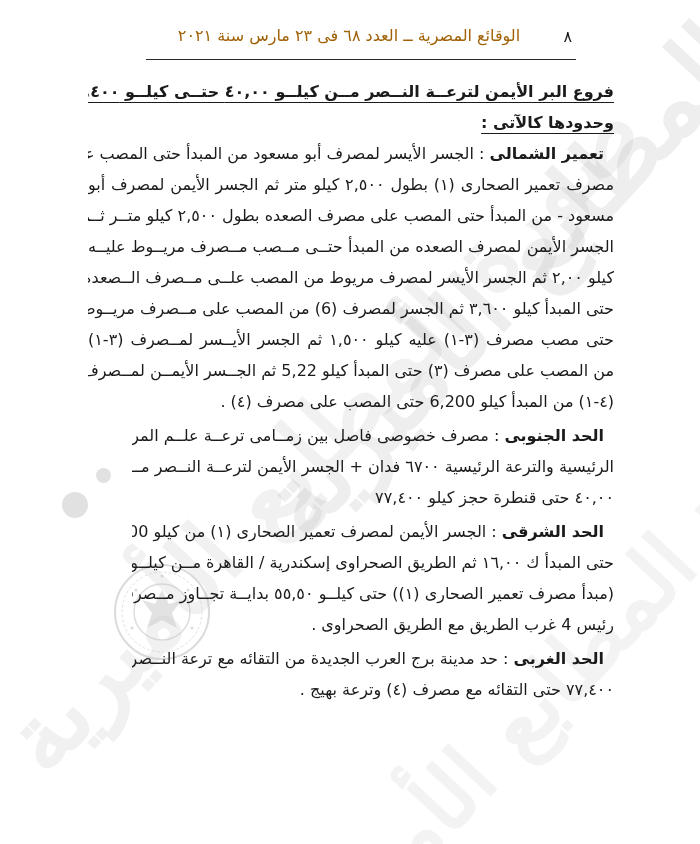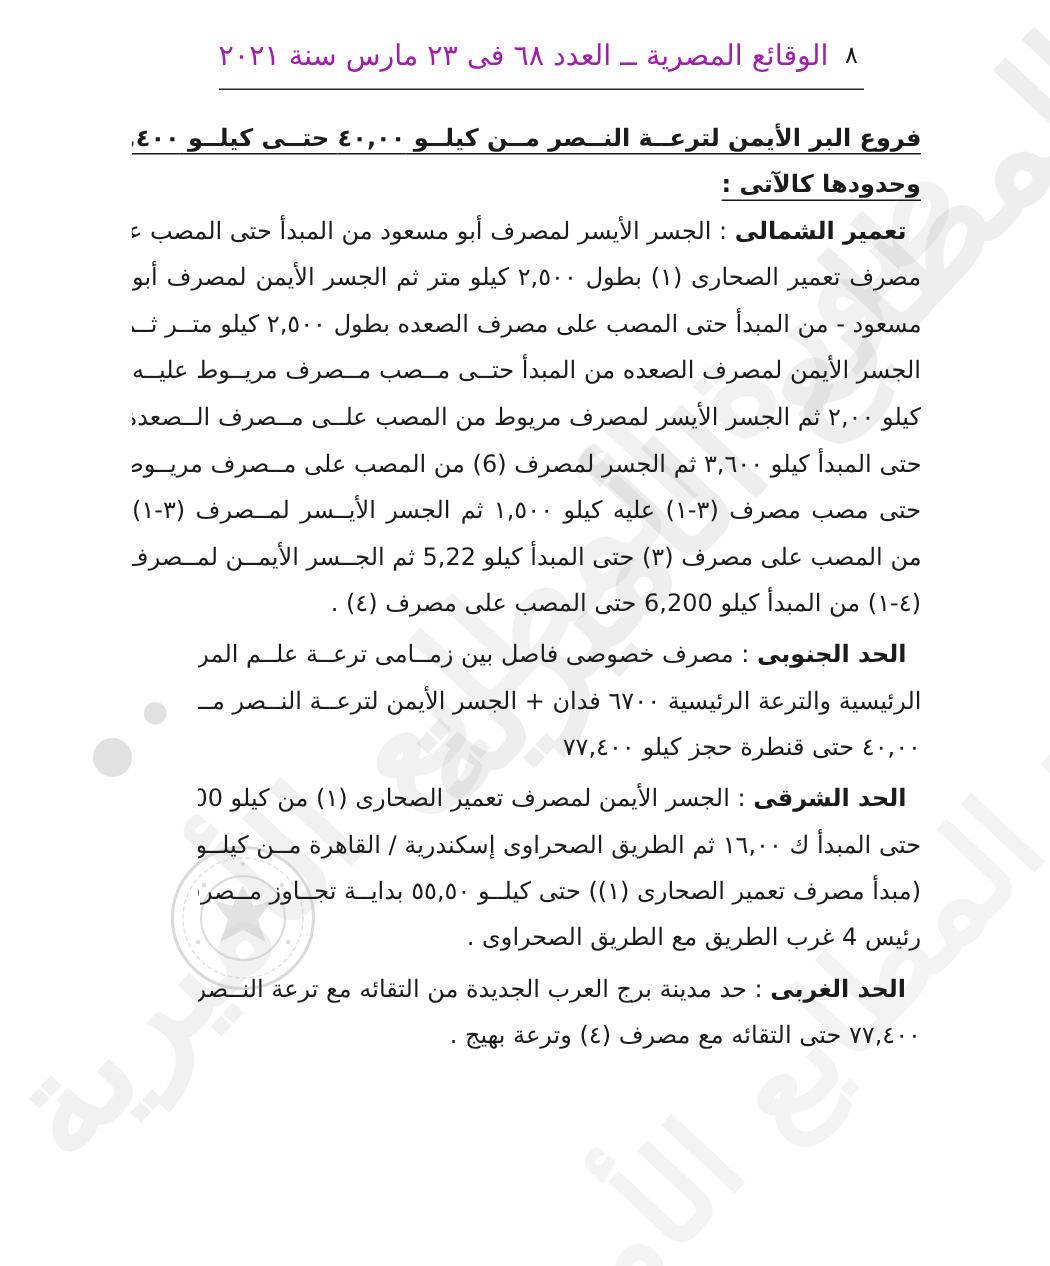--- a/index.html
+++ b/index.html
@@ -20,21 +20,21 @@
   .wm3 { left:300px; top:905px; font-size:85px;  opacity:.10; transform:rotate(-47deg); letter-spacing:3px; }
   .wm-dot { position:absolute; border-radius:50%; background:#d9d9d9; opacity:.8; }
   .wm-dot1 { left:62px; top:492px; width:26px; height:26px; }
   .wm-dot2 { left:96px; top:468px; width:15px; height:15px; }
   .wm-seal { position:absolute; left:112px; top:562px; width:100px; height:100px; opacity:.55; }
   
   .content { position:absolute; inset:0; z-index:1; direction:rtl; }
   .hdr { position:absolute; top:26px; left:86px; right:88px; height:26px; }
   .hdr-title {
     position:absolute; left:50%; transform:translateX(-50%); top:0;
-    font-size:19px; white-space:nowrap; color:#a21caf;text-align:right;
+    font-size:16px; white-space:nowrap; color:#a16207;text-align:right;
   }
   .hdr-pagenum { position:absolute; right:40px; top:1px; font-size:16px; }
   .hdr-rule { position:absolute; left:146px; top:59px; width:430px; height:0; border-top:1.6px solid #2a2a2a; }
   .body-text { position:absolute; top:76px; left:88px; right:86px; }
   .line {
     font-size:16px; line-height:31px; height:31px; white-space:nowrap;
     text-align:justify; text-align-last:justify; overflow:hidden;
   }
   .line.first { padding-right:10px; }
   .line.last { text-align:justify; text-align-last:right; }

